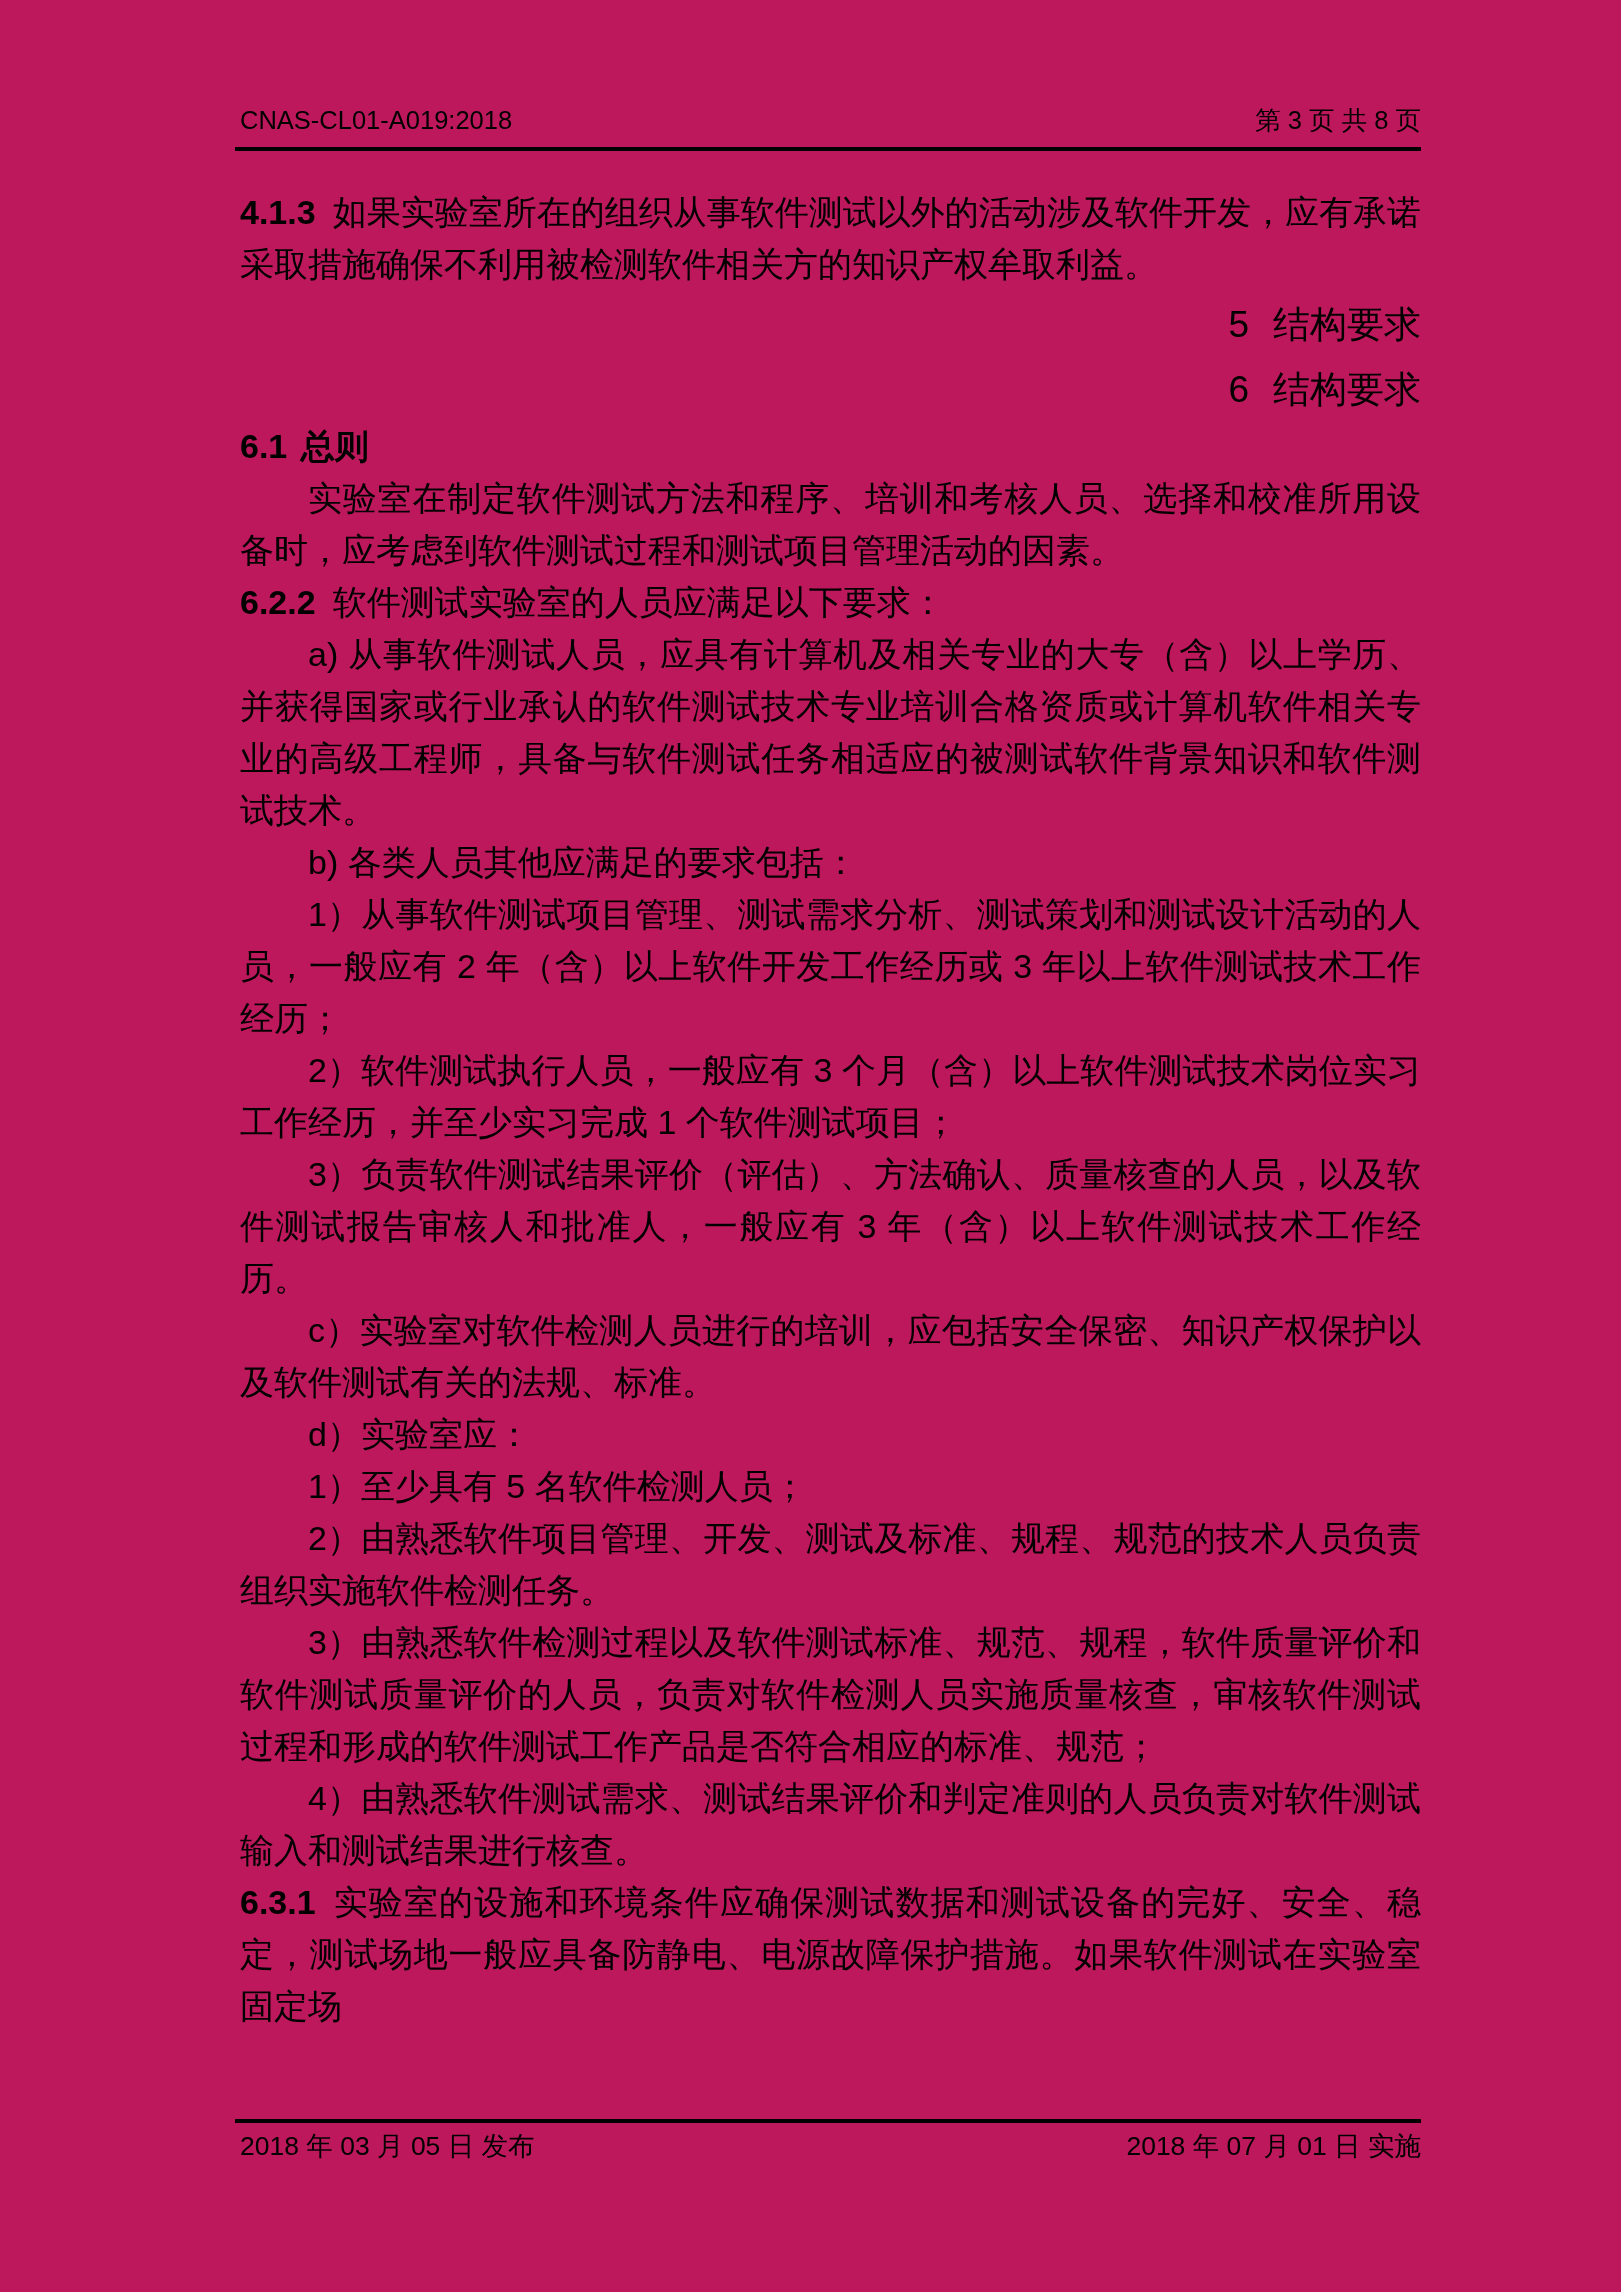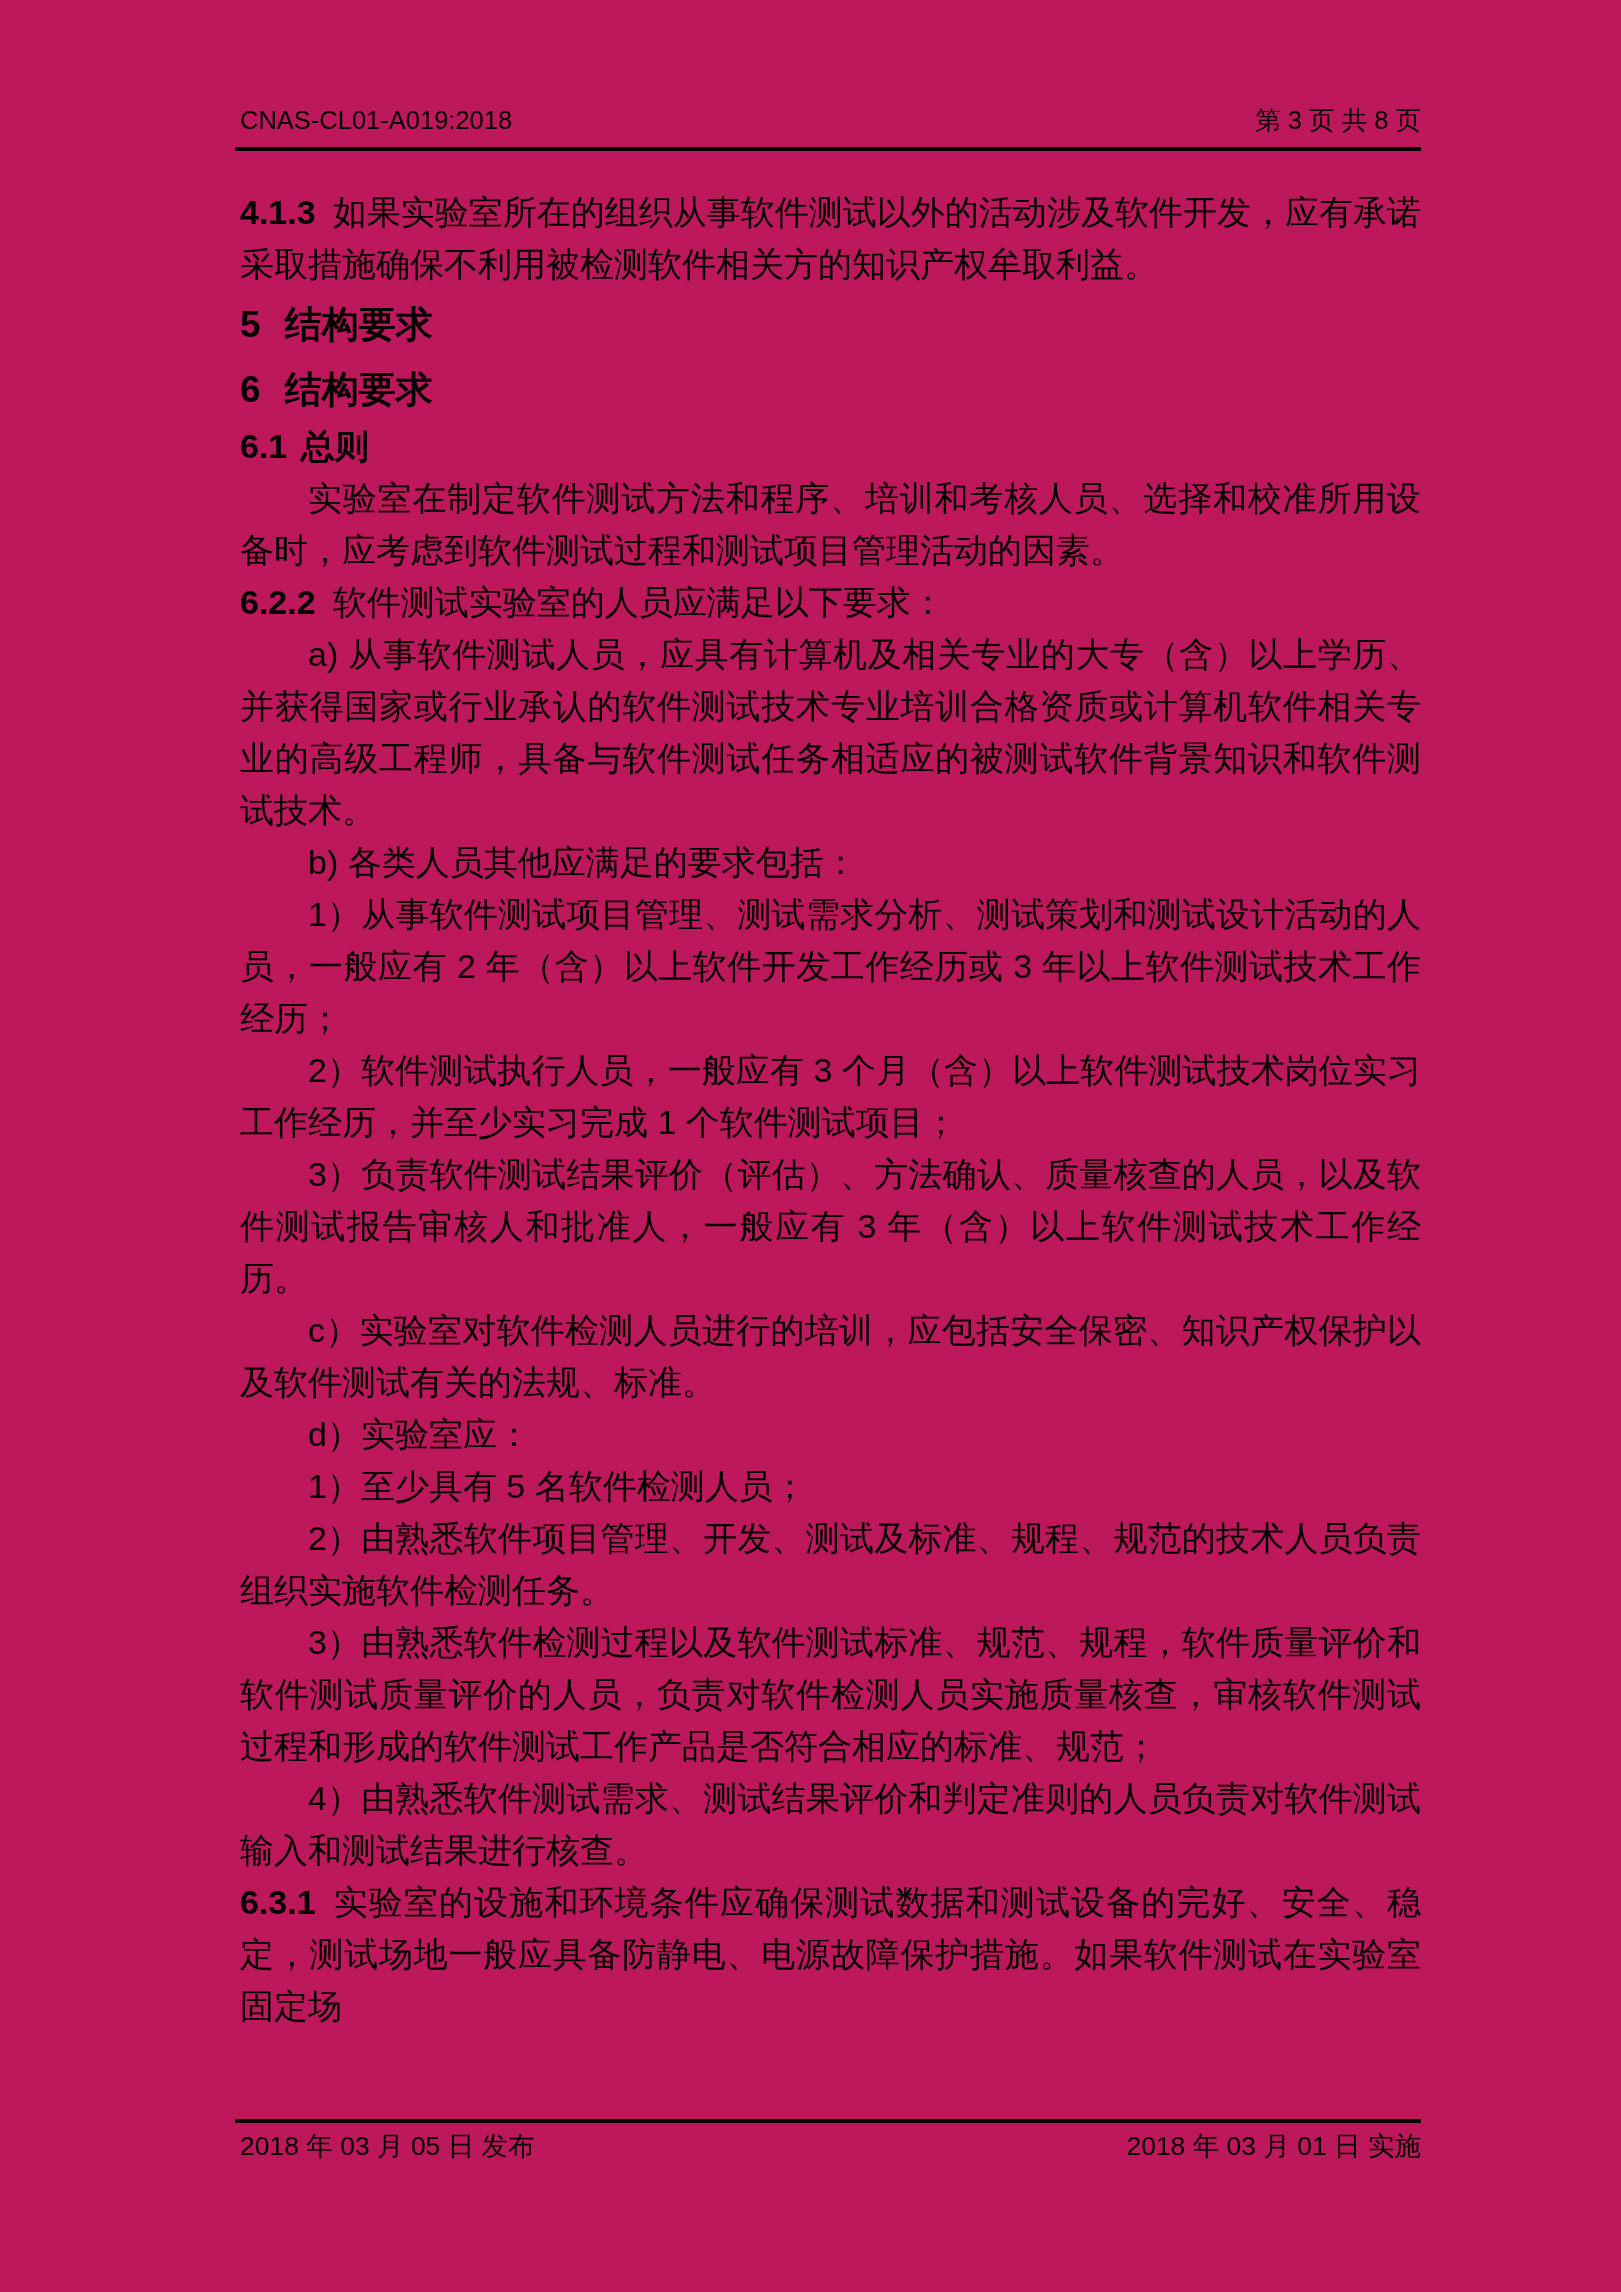--- a/index.html
+++ b/index.html
@@ -32,24 +32,24 @@
     margin:0;
     font-size:34px;
     line-height:52px;
     text-align:justify;
     word-break:break-all;
   }
   .block .clause-num { margin-right:0.5em; }
   .block-clause .clause-num { font-weight:700; }
   .block-h1 {
     font-size:37px;
-    font-weight:700;
+    font-weight:400;
     line-height:55px;
     padding:6.9px 0 2.9px 0;
-    text-align:left;
+    text-align:right;
   }
   .block-h1 .clause-num { margin-right:0.65em; }
   .block-h2 {
     font-weight:700;
     text-align:left;
   }
   .block-h2 .clause-num { margin-right:0.4em;margin-top:22px; }
   .block-body, .block-item { text-indent:2em; }
 
   
@@ -91,17 +91,17 @@
       <p class="block block-item"><span class="block-text">2）由熟悉软件项目管理、开发、测试及标准、规程、规范的技术人员负责组织实施软件检测任务。</span></p>
       <p class="block block-item"><span class="block-text">3）由熟悉软件检测过程以及软件测试标准、规范、规程，软件质量评价和软件测试质量评价的人员，负责对软件检测人员实施质量核查，审核软件测试过程和形成的软件测试工作产品是否符合相应的标准、规范；</span></p>
       <p class="block block-item"><span class="block-text">4）由熟悉软件测试需求、测试结果评价和判定准则的人员负责对软件测试输入和测试结果进行核查。</span></p>
       <p class="block block-clause"><span class="clause-num">6.3.1</span><span class="block-text">实验室的设施和环境条件应确保测试数据和测试设备的完好、安全、稳定，测试场地一般应具备防静电、电源故障保护措施。如果软件测试在实验室固定场</span></p>
     </div>
 
   <div class="footer-rule"></div>
 
   <div class="content-col page-footer">
     <span>2018 年 03 月 05 日 发布</span>
-    <span>2018 年 03 月 01 日 实施</span>
+    <span>2018 年 07 月 01 日 实施</span>
   </div>
 
 </div>
 
 
 </body></html>

